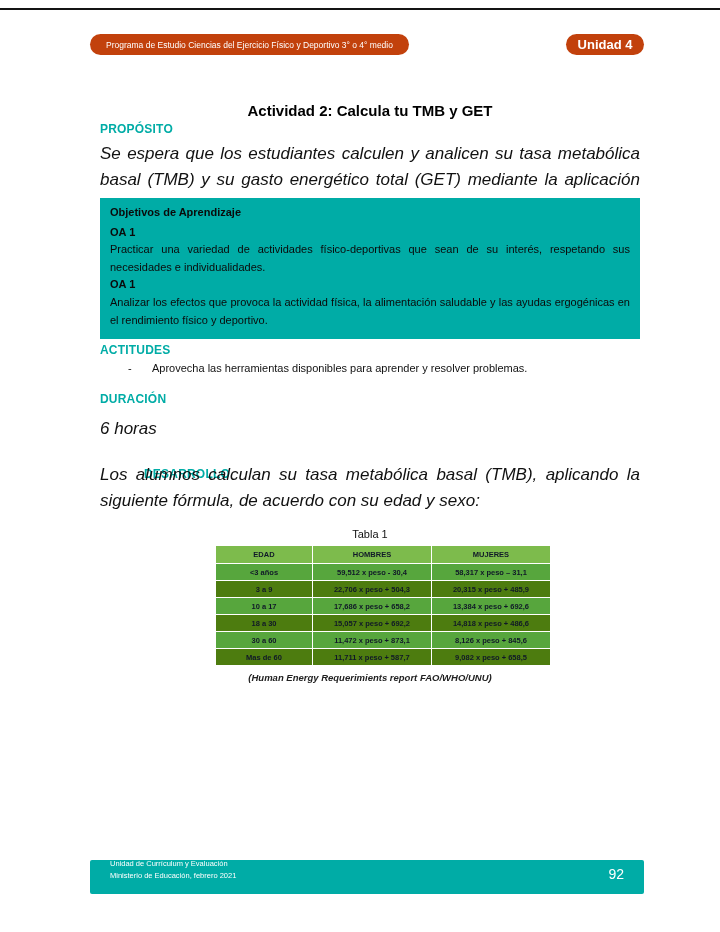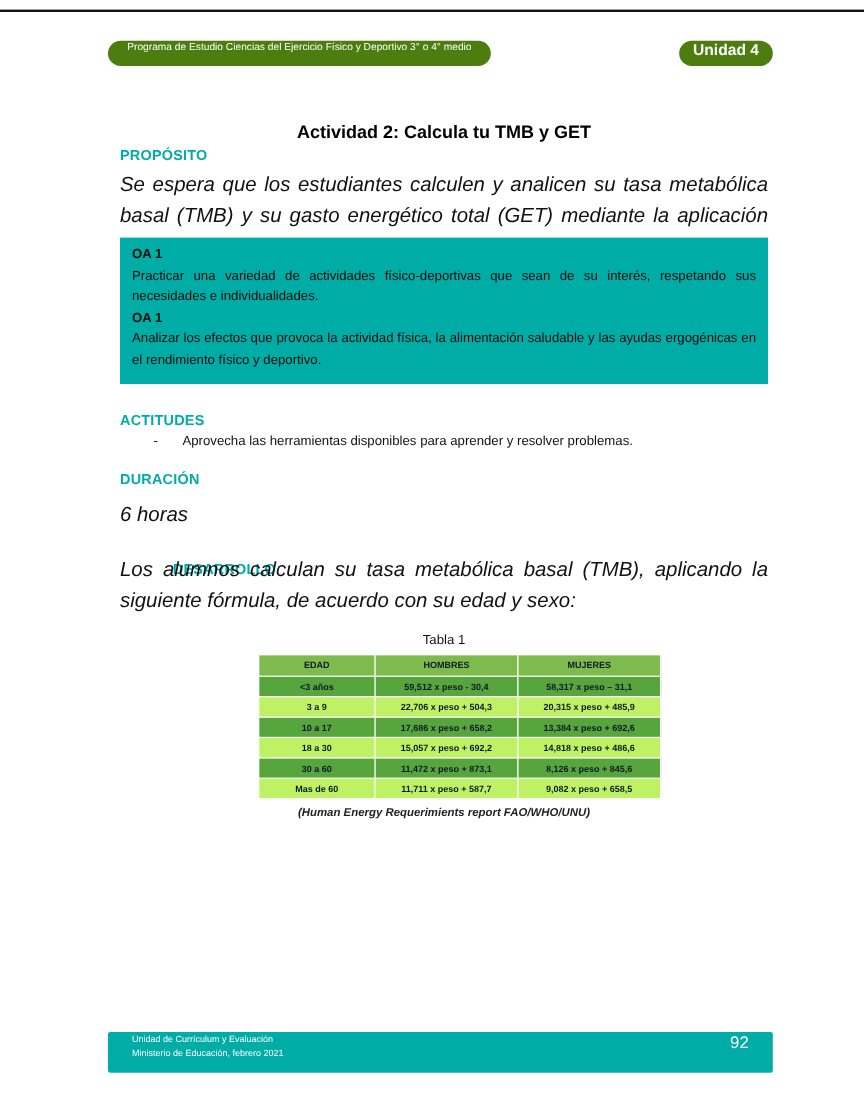--- a/index.html
+++ b/index.html
@@ -4,21 +4,21 @@
 <style>
   html,body{margin:0;padding:0;}
   body{
     width:720px;height:932px;position:relative;background:#ffffff;
     font-family:"Liberation Sans","DejaVu Sans",sans-serif;color:#111;
     overflow:hidden;
   }
   .top-rule{position:absolute;top:8px;left:0;width:720px;height:2px;background:#141414;}
   
   .header{position:absolute;top:34px;left:90px;right:76px;display:flex;justify-content:space-between;align-items:center;}
-  .pill{background:#4d7c0f;color:#fff;border-radius:11px;display:flex;align-items:flex-start;justify-content:center;}
+  .pill{background:#c2410c;color:#fff;border-radius:11px;display:flex;align-items:center;justify-content:center;}
   .pill-program{height:21px;padding:0 16px;font-size:8.5px;max-width:330px;white-space:nowrap;}
   .pill-unit{height:21px;width:78px;font-size:13px;font-weight:bold;}
   
   .doc-title{position:absolute;top:86px;left:100px;right:80px;text-align:center;font-size:15px;font-weight:bold;color:#000;}
   .sec-head{position:absolute;left:100px;right:80px;font-size:12px;font-weight:bold;color:#00ACA6;letter-spacing:.2px;}
   .body-text{position:absolute;left:100px;right:80px;font-size:17px;line-height:1.55;text-align:justify;color:#111;font-style:italic;}
   
   .oa-box{position:absolute;top:198px;left:100px;right:80px;background:#00ACA6;color:#0a0a0a;
           padding:6px 10px 10px 10px;box-sizing:border-box;font-size:11px;line-height:1.6;}
   .oa-title{font-weight:bold;margin-bottom:2px;}
@@ -32,27 +32,27 @@
   .tmb-table{position:absolute;top:545px;left:215px;border-collapse:collapse;}
   .tmb-table th,.tmb-table td{
     font-size:7.5px;font-weight:bold;color:#101828;text-align:center;
     padding:0 4px;height:16px;border:1px solid #ffffff;
   }
   .tmb-table th{background:#7DBB4C;height:17px;}
   .tmb-table td:nth-child(1){width:88px;}
   .tmb-table td:nth-child(2){width:110px;}
   .tmb-table td:nth-child(3){width:110px;}
   .trow.dark td{background:#57A63D;}
-  .trow.light td{background:#bef264;}
+  .trow.light td{background:#4d7c0f;}
   .table-caption{position:absolute;top:672px;left:100px;right:80px;text-align:center;
                  font-size:9.5px;font-style:italic;font-weight:bold;color:#222;}
   
   .footer{position:absolute;top:860px;left:90px;right:76px;height:34px;background:#00ACA6;
-          border-radius:2px;display:flex;align-items:flex-start;justify-content:space-between;
-          padding:0 20px;box-sizing:border-box;color:#fff;}
+          border-radius:2px;display:flex;align-items:flex-end;justify-content:space-between;
+          padding:12px 20px;box-sizing:border-box;color:#fff;}
   .footer-lines{font-size:7.5px;line-height:1.6;}
   .footer-page{font-size:14px;}
 </style>
 </head>
 <body>
 
 <div class="top-rule"></div>
 
 <div class="header">
   <div class="pill pill-program">
@@ -62,20 +62,21 @@
     <span>Unidad 4</span>
   </div>
 </div>
 
 <h1 class="doc-title" style="margin:16px;">Actividad 2: Calcula tu TMB y GET</h1>
 
 <div class="sec-head" style="top:122px;">PROPÓSITO</div>
 <div class="body-text" style="top:141px;">Se espera que los estudiantes calculen y analicen su tasa metabólica basal (TMB) y su gasto energético total (GET) mediante la aplicación de fórmulas estandarizadas.</div>
 
 <div class="oa-box">
+  <div class="oa-title">Objetivos de Aprendizaje</div>
   <div class="oa-code">OA 1</div>
   <div class="oa-text">Practicar una variedad de actividades físico-deportivas que sean de su interés, respetando sus necesidades e individualidades.</div>
   <div class="oa-code">OA 1</div>
   <div class="oa-text">Analizar los efectos que provoca la actividad física, la alimentación saludable y las ayudas ergogénicas en el rendimiento físico y deportivo.</div>
 </div>
 
 <div class="sec-head" style="top:343px;">ACTITUDES</div>
 <div class="bullet-row" style="top:362px;">
   <span class="bullet-marker">-</span>
   <span>Aprovecha las herramientas disponibles para aprender y resolver problemas.</span>

